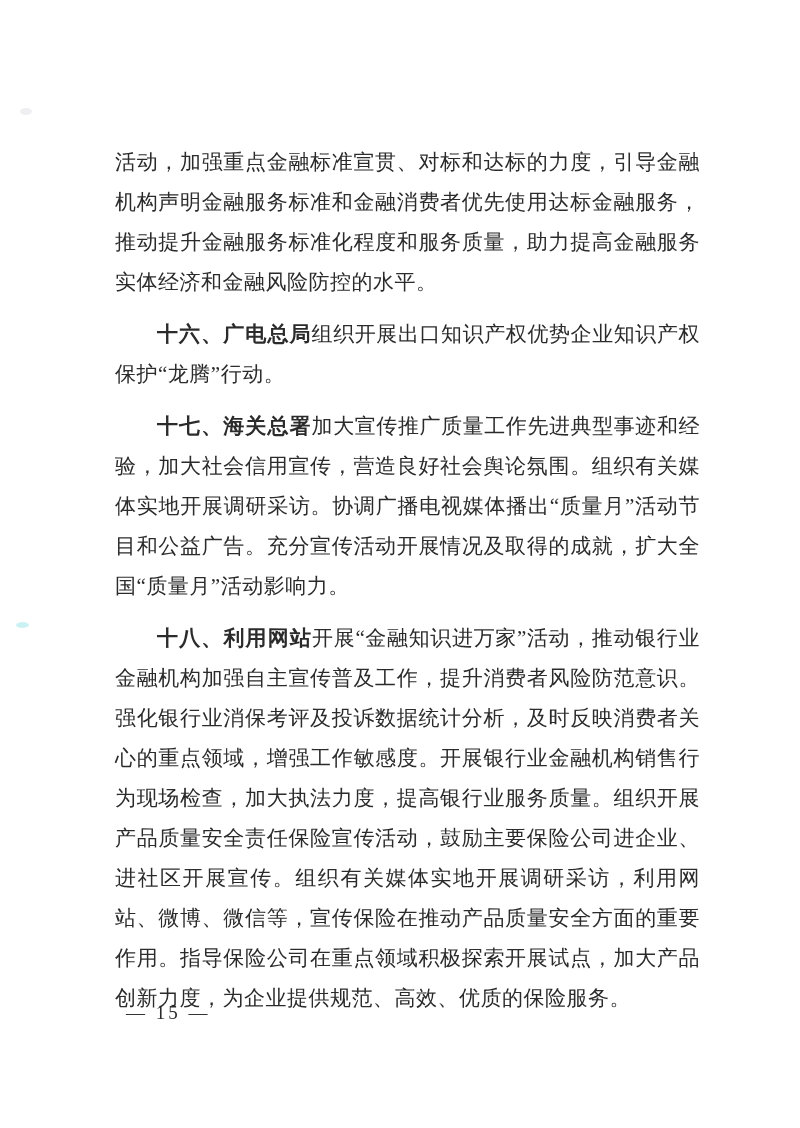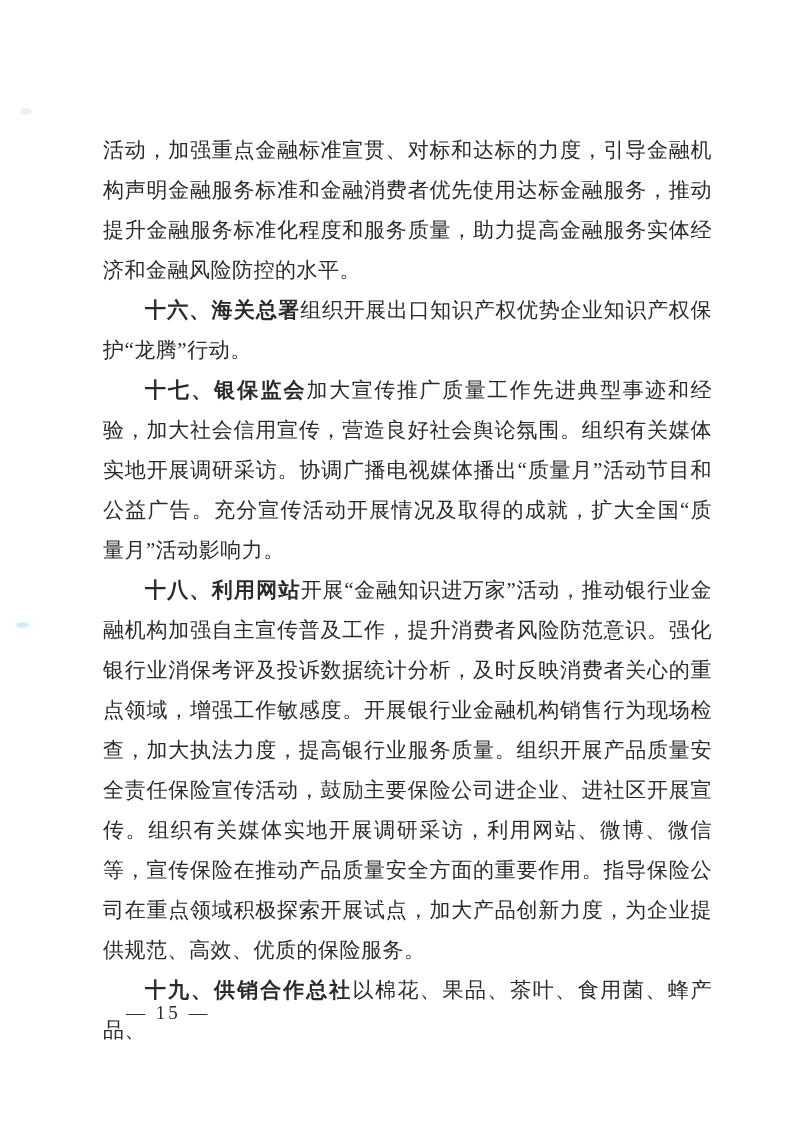--- a/index.html
+++ b/index.html
@@ -22,21 +22,21 @@
     top: 130px;
     width: 609px;
     color: #2b2b2b;
     font-size: 21px;
     line-height: 40px;
     text-align: justify;
     text-justify: inter-character;
     letter-spacing: 0.5px;
   }
   .doc-body p {
-    margin: 0;
+    margin: 12px;
     padding: 0;
   }
   .doc-body p.indent {
     text-indent: 2em;
   }
   .doc-body .lead {
     font-weight: 700;
     font-family: "Liberation Sans", "DejaVu Sans", sans-serif;
     letter-spacing: 1px;
   }
@@ -74,21 +74,20 @@
 <body>
 
 <div class="page">
 
   <div class="artifact artifact-gray"></div>
   <div class="artifact artifact-cyan"></div>
 
   <div class="doc-body">
 
   <p><span>活动，加强重点金融标准宣贯、对标和达标的力度，引导金融机构声明金融服务标准和金融消费者优先使用达标金融服务，推动提升金融服务标准化程度和服务质量，助力提高金融服务实体经济和金融风险防控的水平。</span></p>
-      <p class="indent"><span class="lead">十六、海关总署</span><span>组织开展出口知识产权优势企业知识产权保护“龙腾”行动。</span></p>
-      <p class="indent"><span class="lead">十七、银保监会</span><span>加大宣传推广质量工作先进典型事迹和经验，加大社会信用宣传，营造良好社会舆论氛围。组织有关媒体实地开展调研采访。协调广播电视媒体播出“质量月”活动节目和公益广告。充分宣传活动开展情况及取得的成就，扩大全国“质量月”活动影响力。</span></p>
+      <p class="indent"><span class="lead">十六、广电总局</span><span>组织开展出口知识产权优势企业知识产权保护“龙腾”行动。</span></p>
+      <p class="indent"><span class="lead">十七、海关总署</span><span>加大宣传推广质量工作先进典型事迹和经验，加大社会信用宣传，营造良好社会舆论氛围。组织有关媒体实地开展调研采访。协调广播电视媒体播出“质量月”活动节目和公益广告。充分宣传活动开展情况及取得的成就，扩大全国“质量月”活动影响力。</span></p>
       <p class="indent"><span class="lead">十八、利用网站</span><span>开展“金融知识进万家”活动，推动银行业金融机构加强自主宣传普及工作，提升消费者风险防范意识。强化银行业消保考评及投诉数据统计分析，及时反映消费者关心的重点领域，增强工作敏感度。开展银行业金融机构销售行为现场检查，加大执法力度，提高银行业服务质量。组织开展产品质量安全责任保险宣传活动，鼓励主要保险公司进企业、进社区开展宣传。组织有关媒体实地开展调研采访，利用网站、微博、微信等，宣传保险在推动产品质量安全方面的重要作用。指导保险公司在重点领域积极探索开展试点，加大产品创新力度，为企业提供规范、高效、优质的保险服务。</span></p>
-      <p class="indent"><span class="lead">十九、供销合作总社</span><span>以棉花、果品、茶叶、食用菌、蜂产品、</span></p>
     </div>
 
   <div class="page-footer">— 15 —</div>
 
 </div>
 
 </body></html>

